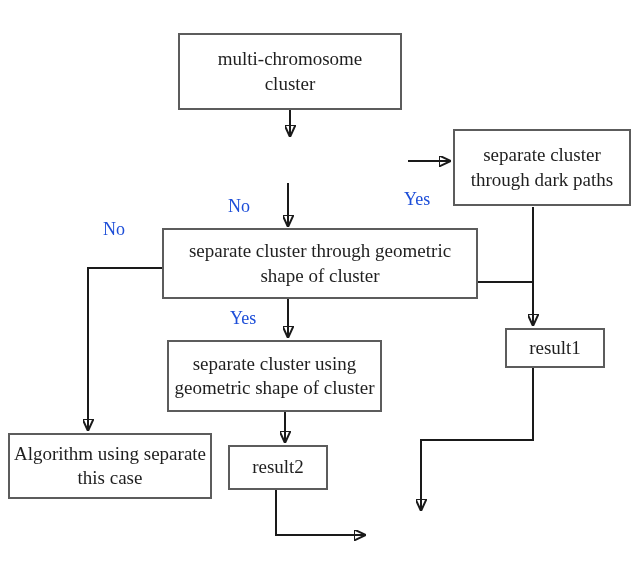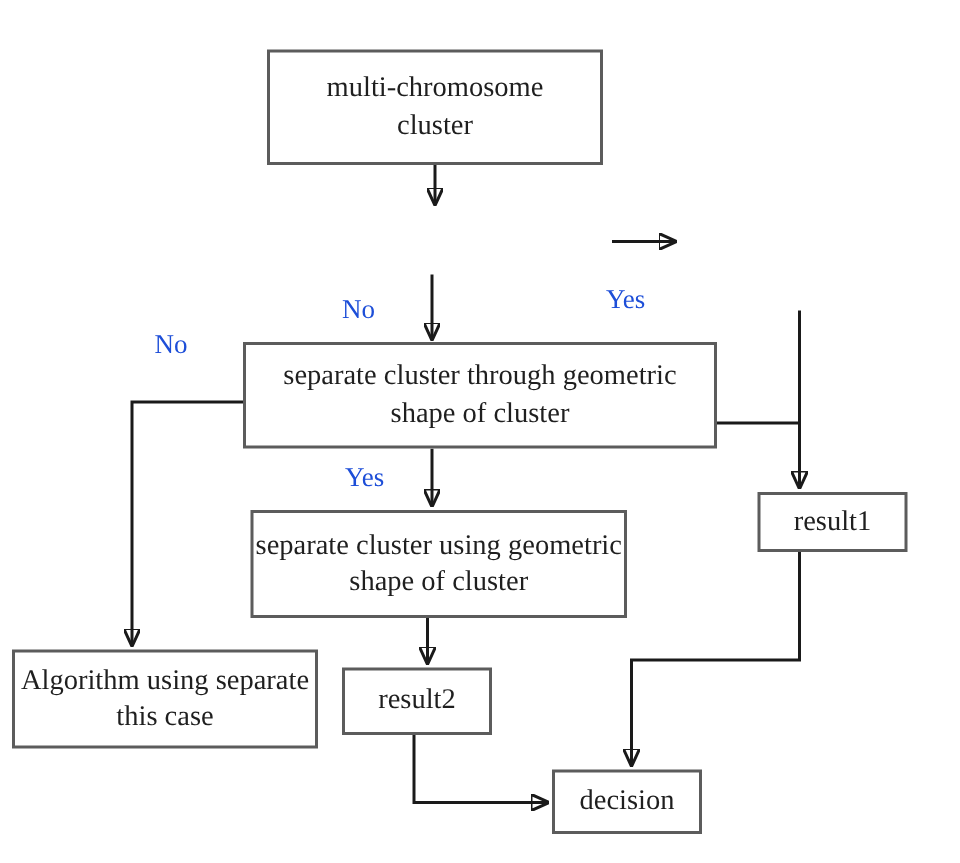--- a/index.html
+++ b/index.html
@@ -63,44 +63,44 @@
     <path d="M162 268 H88 V430" marker-end="url(#arrow)"></path>
     <path d="M533 368 V440 H421 V510" marker-end="url(#arrow)"></path>
     <path d="M276 490 V535 H365" marker-end="url(#arrow)"></path>
   </svg>
 
   <div class="node" style="left:178px; top:33px; width:224px; height:77px;">
     <span style="max-width:180px;">multi-chromosome cluster</span>
   </div>
 
 
+  <div class="node" style="left:453px; top:129px; width:178px; height:77px;">
+    <span>separate cluster through dark paths</span>
+  </div>
 
   <div class="node" style="left:162px; top:228px; width:316px; height:71px;">
     <span>separate cluster through geometric shape of cluster</span>
   </div>
 
-  <div class="node" style="left:167px; top:340px; width:251px; height:72px;">
+  <div class="node" style="left:167px; top:340px; width:215px; height:72px;">
     <span>separate cluster using geometric shape of cluster</span>
   </div>
 
   <div class="node" style="left:8px; top:433px; width:204px; height:66px;">
     <span>Algorithm using separate this case</span>
   </div>
 
   <div class="node" style="left:489px; top:328px; width:100px; height:40px;margin-left:16px;">
     <span>result1</span>
   </div>
 
   <div class="node" style="left:228px; top:445px; width:100px; height:45px;">
     <span>result2</span>
   </div>
 
-  <div class="node" style="left:368px; top:513px; width:100px; height:43px;">
-    <span>decision</span>
-  </div>
 
   <span class="edge-label" style="left:228px; top:196px;">No</span>
 
   <span class="edge-label" style="left:404px; top:189px;">Yes</span>
 
   <span class="edge-label" style="left:103px; top:219px;">No</span>
 
   <span class="edge-label" style="left:230px; top:308px;">Yes</span>
 
 </div>

